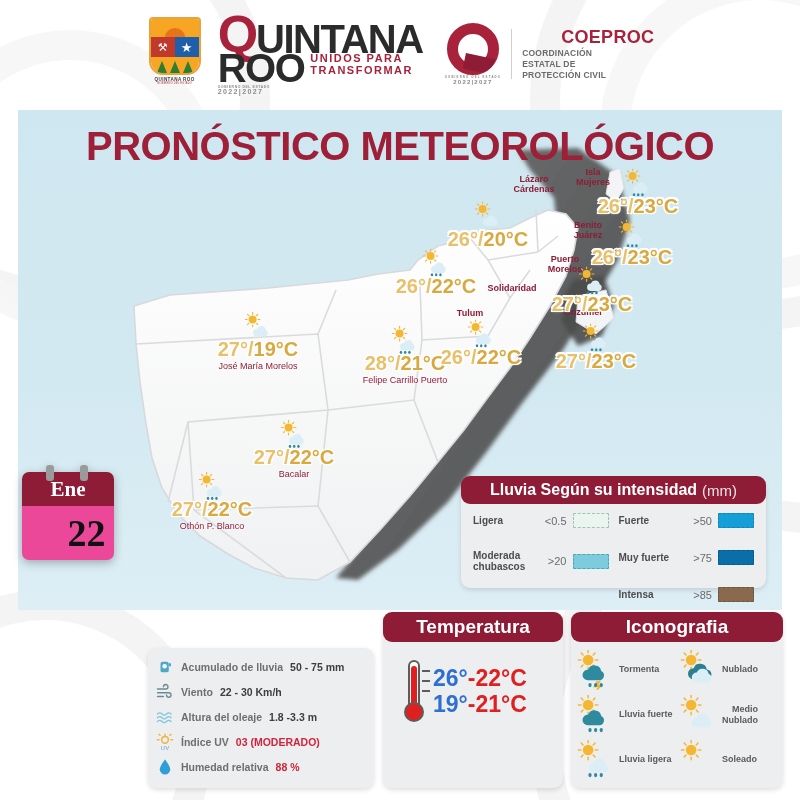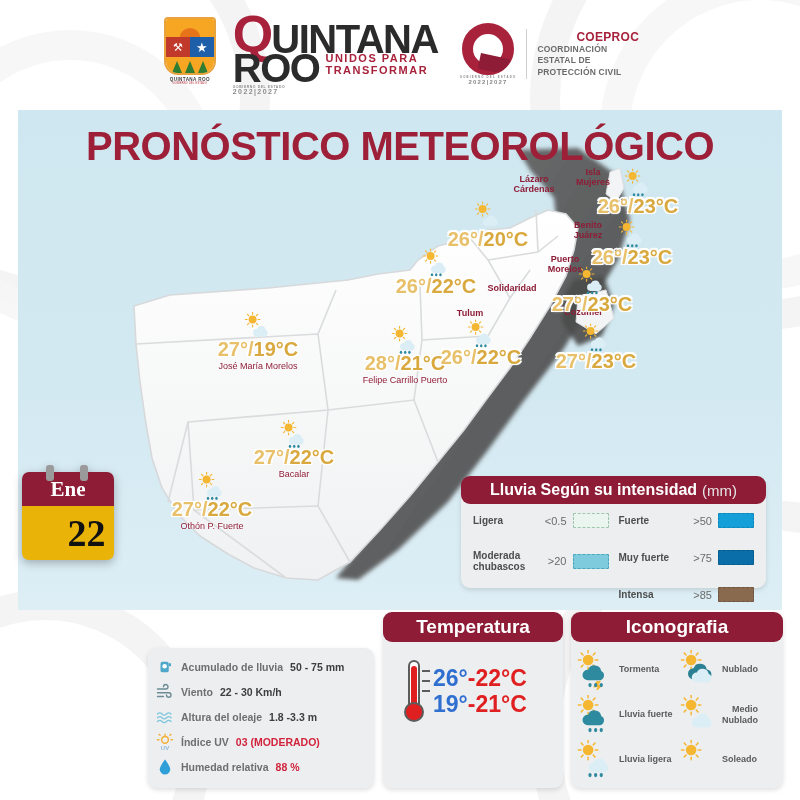--- a/index.html
+++ b/index.html
@@ -72,21 +72,21 @@
     border:11px solid #a8223c; position:relative;
   }
   .coe-q::after {
     content:""; position:absolute; right:-6px; bottom:-8px; width:30px; height:16px;
     background:#8e1c36; border-radius:0 0 16px 3px; transform:rotate(12deg);
   }
   .coe-years { font-size:6px; color:#888; letter-spacing:1.2px; font-weight:bold; text-align:center;}
   .coe-years small{ display:block; font-size:2.8px; }
   .coe-div { width:1px; height:50px; background:#cfcfcf; }
   .coe-txt { display:flex; flex-direction:column; }
-  .coe-title { font-size:12px; font-weight:bold; color:#a8223c; letter-spacing:.3px;margin-left:39px; }
+  .coe-title { font-size:18px; font-weight:bold; color:#a8223c; letter-spacing:.3px;margin-left:39px; }
   .coe-sub { font-size:8.5px; font-weight:bold; color:#6b6b6b; line-height:1.3; letter-spacing:.2px;}
 
   
   .panel {
     position:absolute; left:18px; top:110px; width:764px; height:500px;
     background:linear-gradient(180deg,#cfe7f0 0%,#d3e9f2 55%,#ddeef5 100%);
     z-index:2;
   }
   .panel-title {
     position:absolute; left:0; top:14px; width:100%;
@@ -132,21 +132,21 @@
   }
   .cal-rings { position:absolute; top:-7px; left:0; width:100%; height:14px; }
   .ring { position:absolute; top:0; width:8px; height:16px; background:#9a9a9a; border-radius:3px; }
   .ring.a { left:24px; } .ring.b { left:58px; }
   .cal-head {
     height:34px; background:#8e1c36; border-radius:7px 7px 0 0;
     color:#fff; font-family:"Liberation Serif", serif; font-weight:bold;
     font-size:21px; display:flex; align-items:center; justify-content:center;
   }
   .cal-body {
-    height:54px; background:#eab308; border-radius:0 0 7px 7px;
+    height:54px; background:#ec4899; border-radius:0 0 7px 7px;
     color:#111; font-family:"Liberation Serif", serif; font-weight:bold;
     font-size:38px; display:flex; align-items:center; justify-content:center;padding-left:37px;
   }
 
   
   .card { position:absolute; background:#eceef0; border-radius:9px; z-index:12;
           box-shadow:0 2px 5px rgba(0,0,0,.13); }
   .card-head {
     background:#8e1c36; color:#fff; border-radius:9px; font-weight:bold;
     display:flex; align-items:center; justify-content:center;
@@ -399,21 +399,21 @@
               <line x1="12.868272016354702" y1="7.8682720163547035" x2="10.03984489160851" y2="5.039844891608514" stroke="#f5b731" stroke-width="2.4" stroke-linecap="round"></line>
               <line x1="20.999999999999996" y1="4.5" x2="20.999999999999996" y2="0.5" stroke="#f5b731" stroke-width="2.4" stroke-linecap="round"></line>
               <line x1="29.131727983645295" y1="7.868272016354702" x2="31.960155108391483" y2="5.03984489160851" stroke="#f5b731" stroke-width="2.4" stroke-linecap="round"></line>
               <path d="M22 44 a8 8 0 0 1 8-8 a10 10 0 0 1 19 2 a7.5 7.5 0 0 1 -1 14 H30 a8 8 0 0 1 -8 -8 z" fill="#dbeef6"></path>
               <ellipse cx="24" cy="56" rx="2.6" ry="3.4" fill="#2e8a9e"></ellipse>
               <ellipse cx="33" cy="56" rx="2.6" ry="3.4" fill="#2e8a9e"></ellipse>
               <ellipse cx="42" cy="56" rx="2.6" ry="3.4" fill="#2e8a9e"></ellipse>
             </svg>
           </span>
           <span class="temps"><span class="t-max">27°</span><span class="t-sep">/</span><span class="t-min">22°C</span></span>
-          <span class="city-name">Othón P. Fuerte</span>
+          <span class="city-name">Othón P. Blanco</span>
         </div>
         <div class="city" style="left: 470px; top: 116px;">
           <span class="ico">
             <svg width="30" height="30" viewBox="0 0 64 64">
               <circle cx="21" cy="16" r="8.5" fill="#f5b731"></circle>
               <line x1="32.5" y1="16" x2="36.5" y2="16" stroke="#f5b731" stroke-width="2.4" stroke-linecap="round"></line>
               <line x1="29.1317279836453" y1="24.1317279836453" x2="31.96015510839149" y2="26.960155108391486" stroke="#f5b731" stroke-width="2.4" stroke-linecap="round"></line>
               <line x1="21" y1="27.5" x2="21" y2="31.5" stroke="#f5b731" stroke-width="2.4" stroke-linecap="round"></line>
               <line x1="12.868272016354704" y1="24.1317279836453" x2="10.039844891608514" y2="26.96015510839149" stroke="#f5b731" stroke-width="2.4" stroke-linecap="round"></line>
               <line x1="9.5" y1="16" x2="5.5" y2="16.000000000000004" stroke="#f5b731" stroke-width="2.4" stroke-linecap="round"></line>

